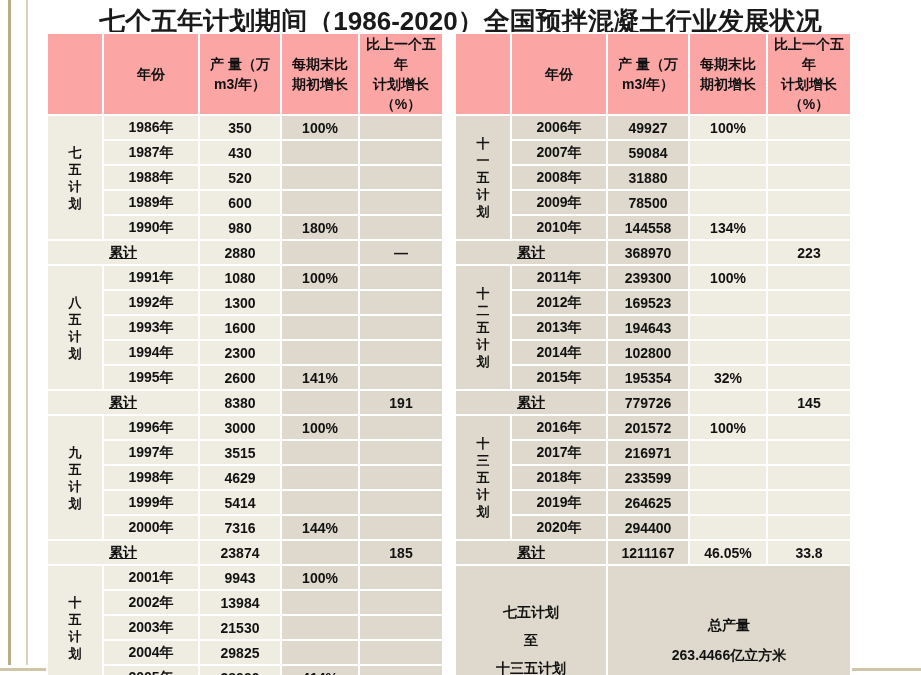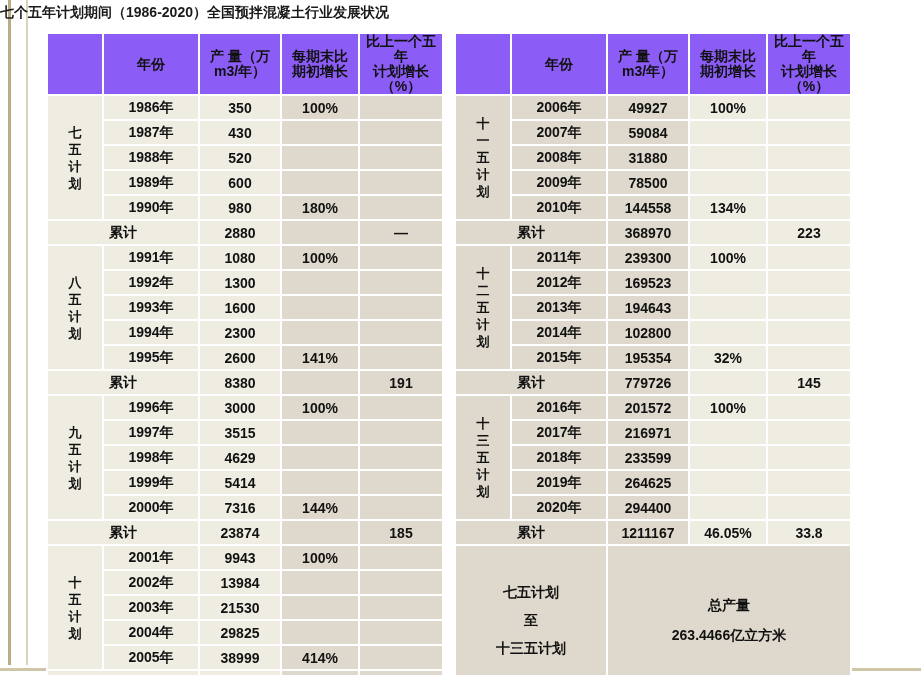--- a/index.html
+++ b/index.html
@@ -19,65 +19,66 @@
     position:absolute;left:8px;top:0;width:3px;height:675px;background:#b9ad84;
   }
   .bottom-bar{
     position:absolute;left:0;bottom:0;width:921px;height:10px;background:#ffffff;
   }
   .bottom-bar .inner{
     position:absolute;left:0;bottom:4px;width:921px;height:3px;background:#cfc6a8;
   }
   .title{
     position:absolute;top:4px;left:0;width:921px;
-    font-size:14px;font-weight:bold;color:#1a1a1a;
+    text-align:center;
+    font-size:26px;font-weight:bold;color:#1a1a1a;
     letter-spacing:0px;
     white-space:nowrap;
   }
   .table-wrap{
     position:absolute;top:32px;left:46px;
   }
   table.main{
     border-collapse:collapse;
     table-layout:fixed;
   }
   table.main td{
     border:2px solid #ffffff;
     text-align:center;
     vertical-align:middle;
     font-size:14px;
     color:#111;
     padding:0;
     height:23px;
   }
   .hdr{
-    background:#8b5cf6;
+    background:#fca5a5;
     color:#ffffff;
     font-weight:bold;
     font-size:13px;
-    line-height:15px;
+    line-height:20px;
     height:36px;
     margin-top:30px;
   }
   .cellA{background:#efece2;}
   .cellB{background:#ded9cc;}
   .grp{
     background:#efece2;
     font-weight:bold;
     font-size:13px;
     line-height:17px;
   }
   .grpB{
     background:#ded9cc;
     font-weight:bold;
     font-size:13px;
     line-height:17px;
   }
   .bold{font-weight:bold;}
-  .total-label{font-weight:bold;}
+  .total-label{font-weight:bold;text-decoration:underline;}
   .big{
     font-size:19px;font-weight:bold;line-height:30px;
   }
   .big2{
     font-size:17px;font-weight:bold;line-height:28px;
   }
   .w-grp{width:56px;}
   .w-year{width:96px;}
   .w-out{width:82px;}
   .w-gr{width:78px;}

